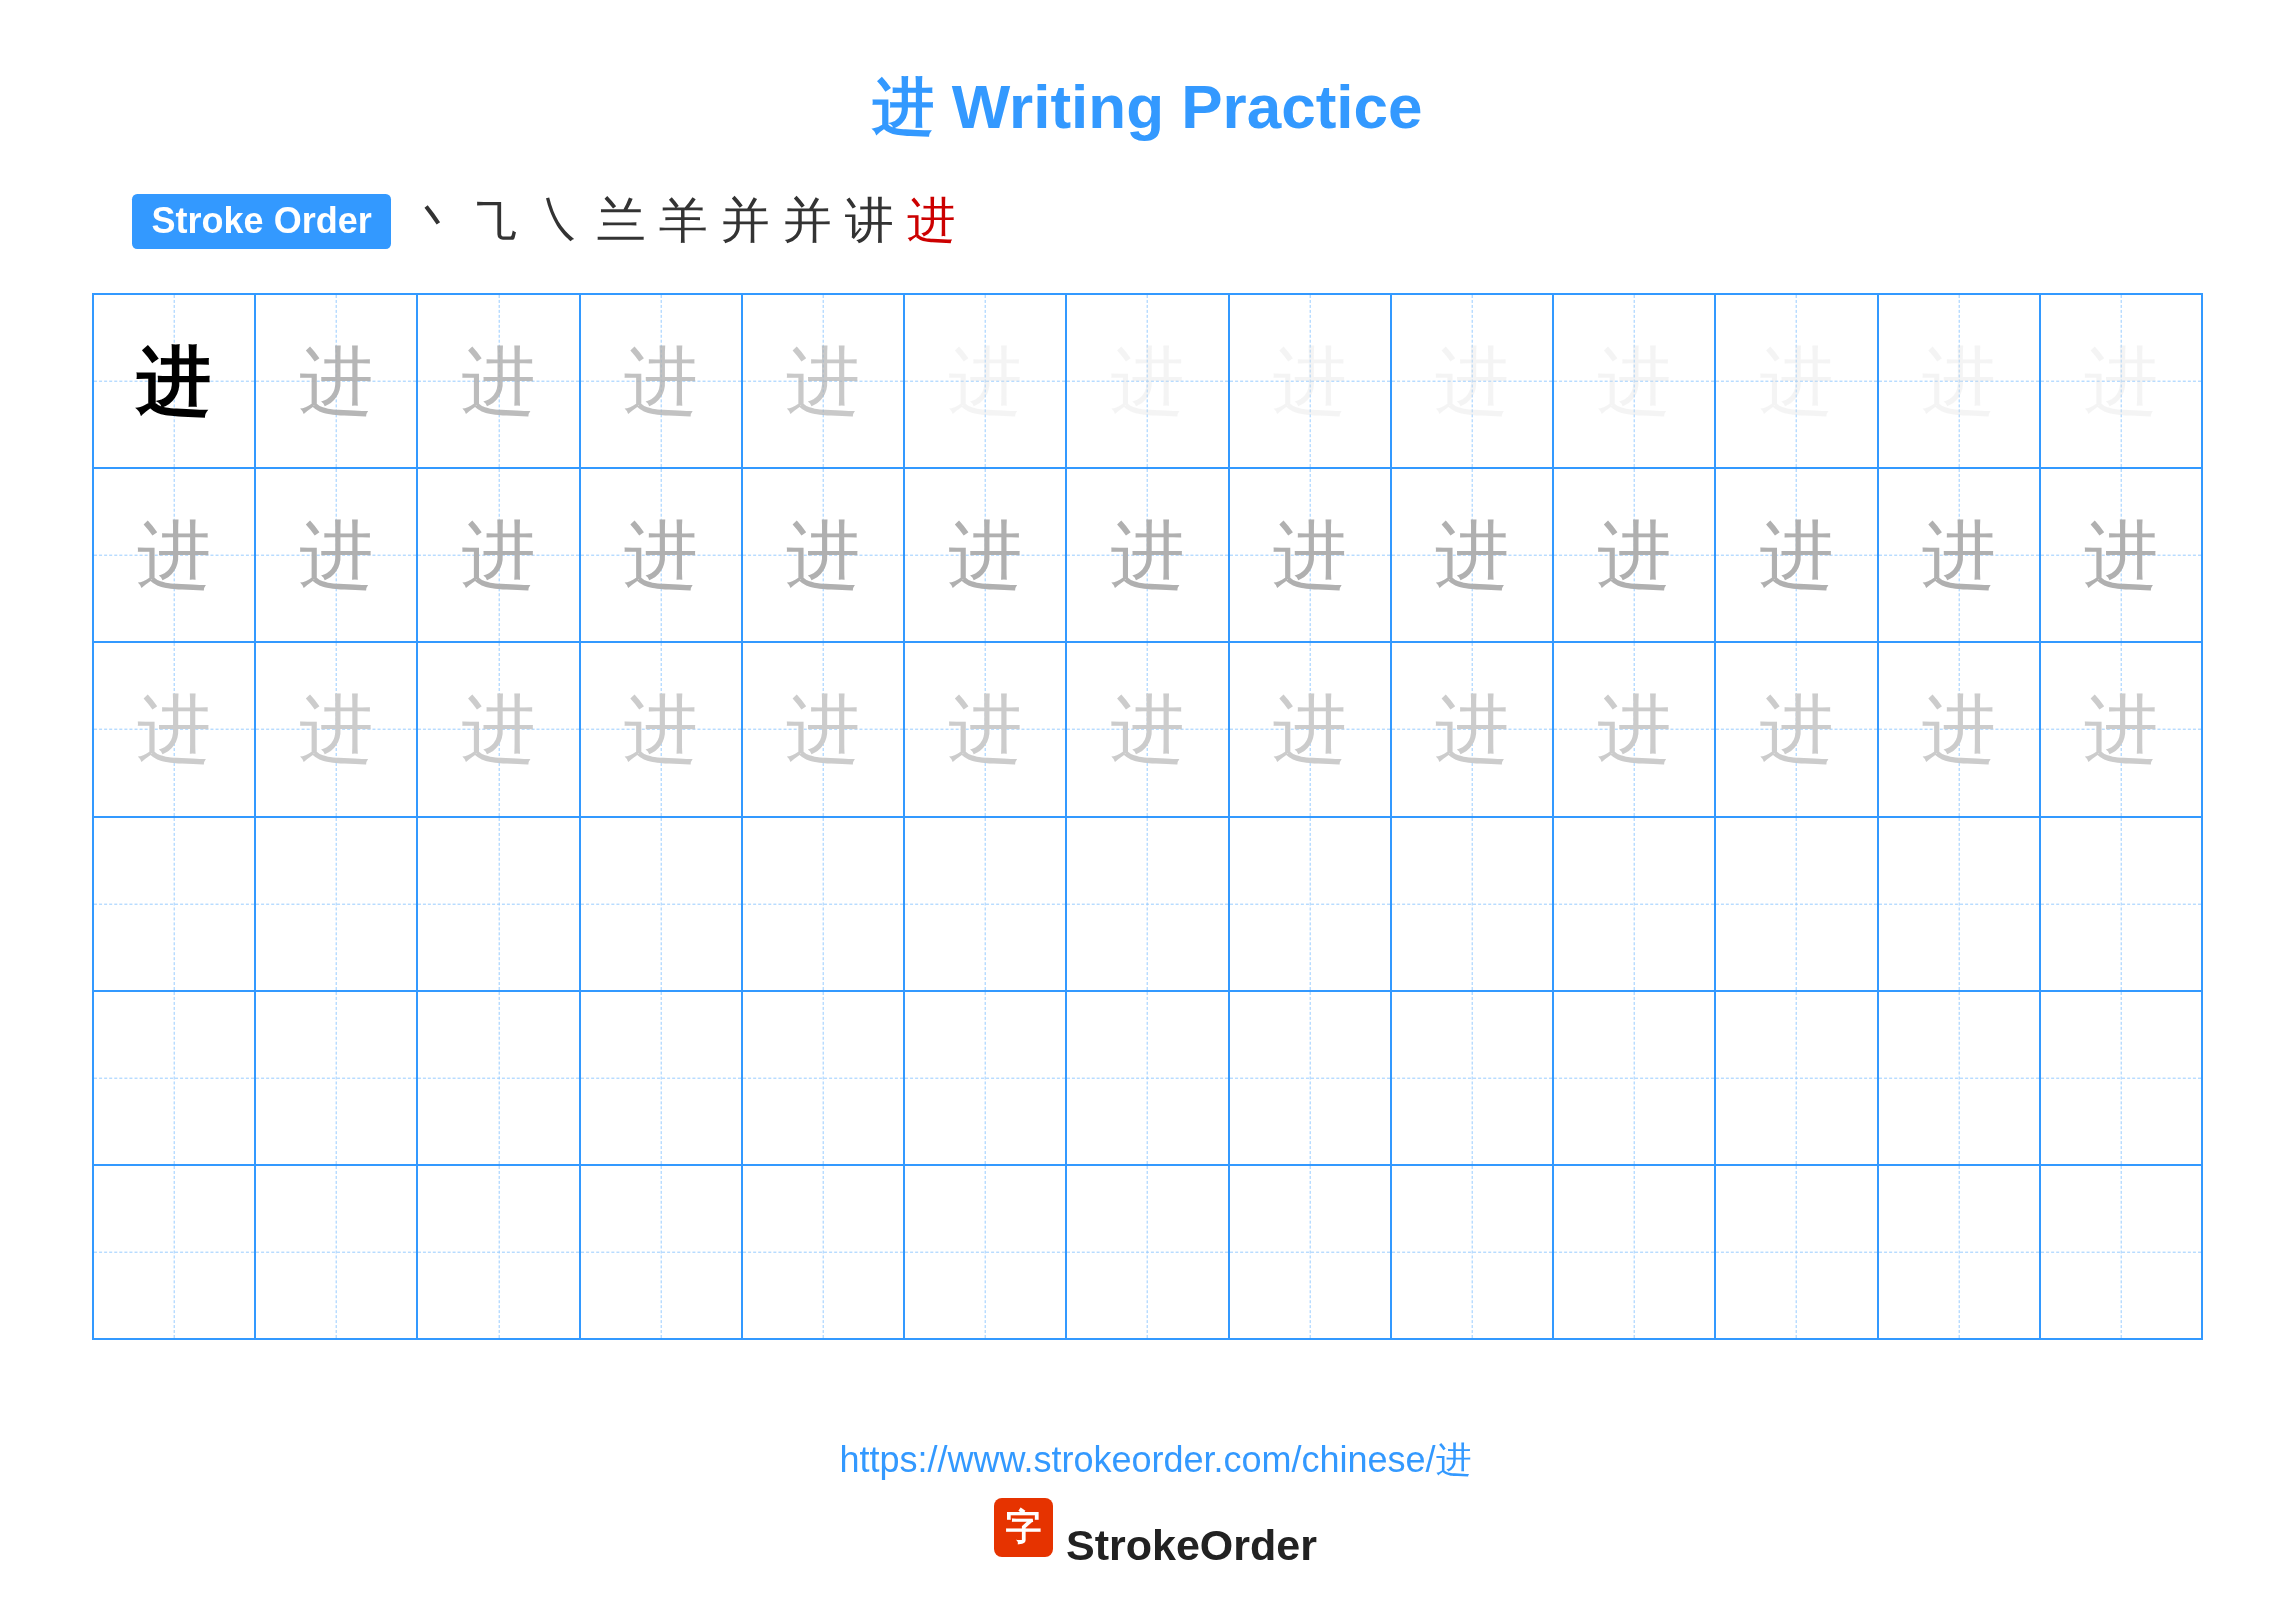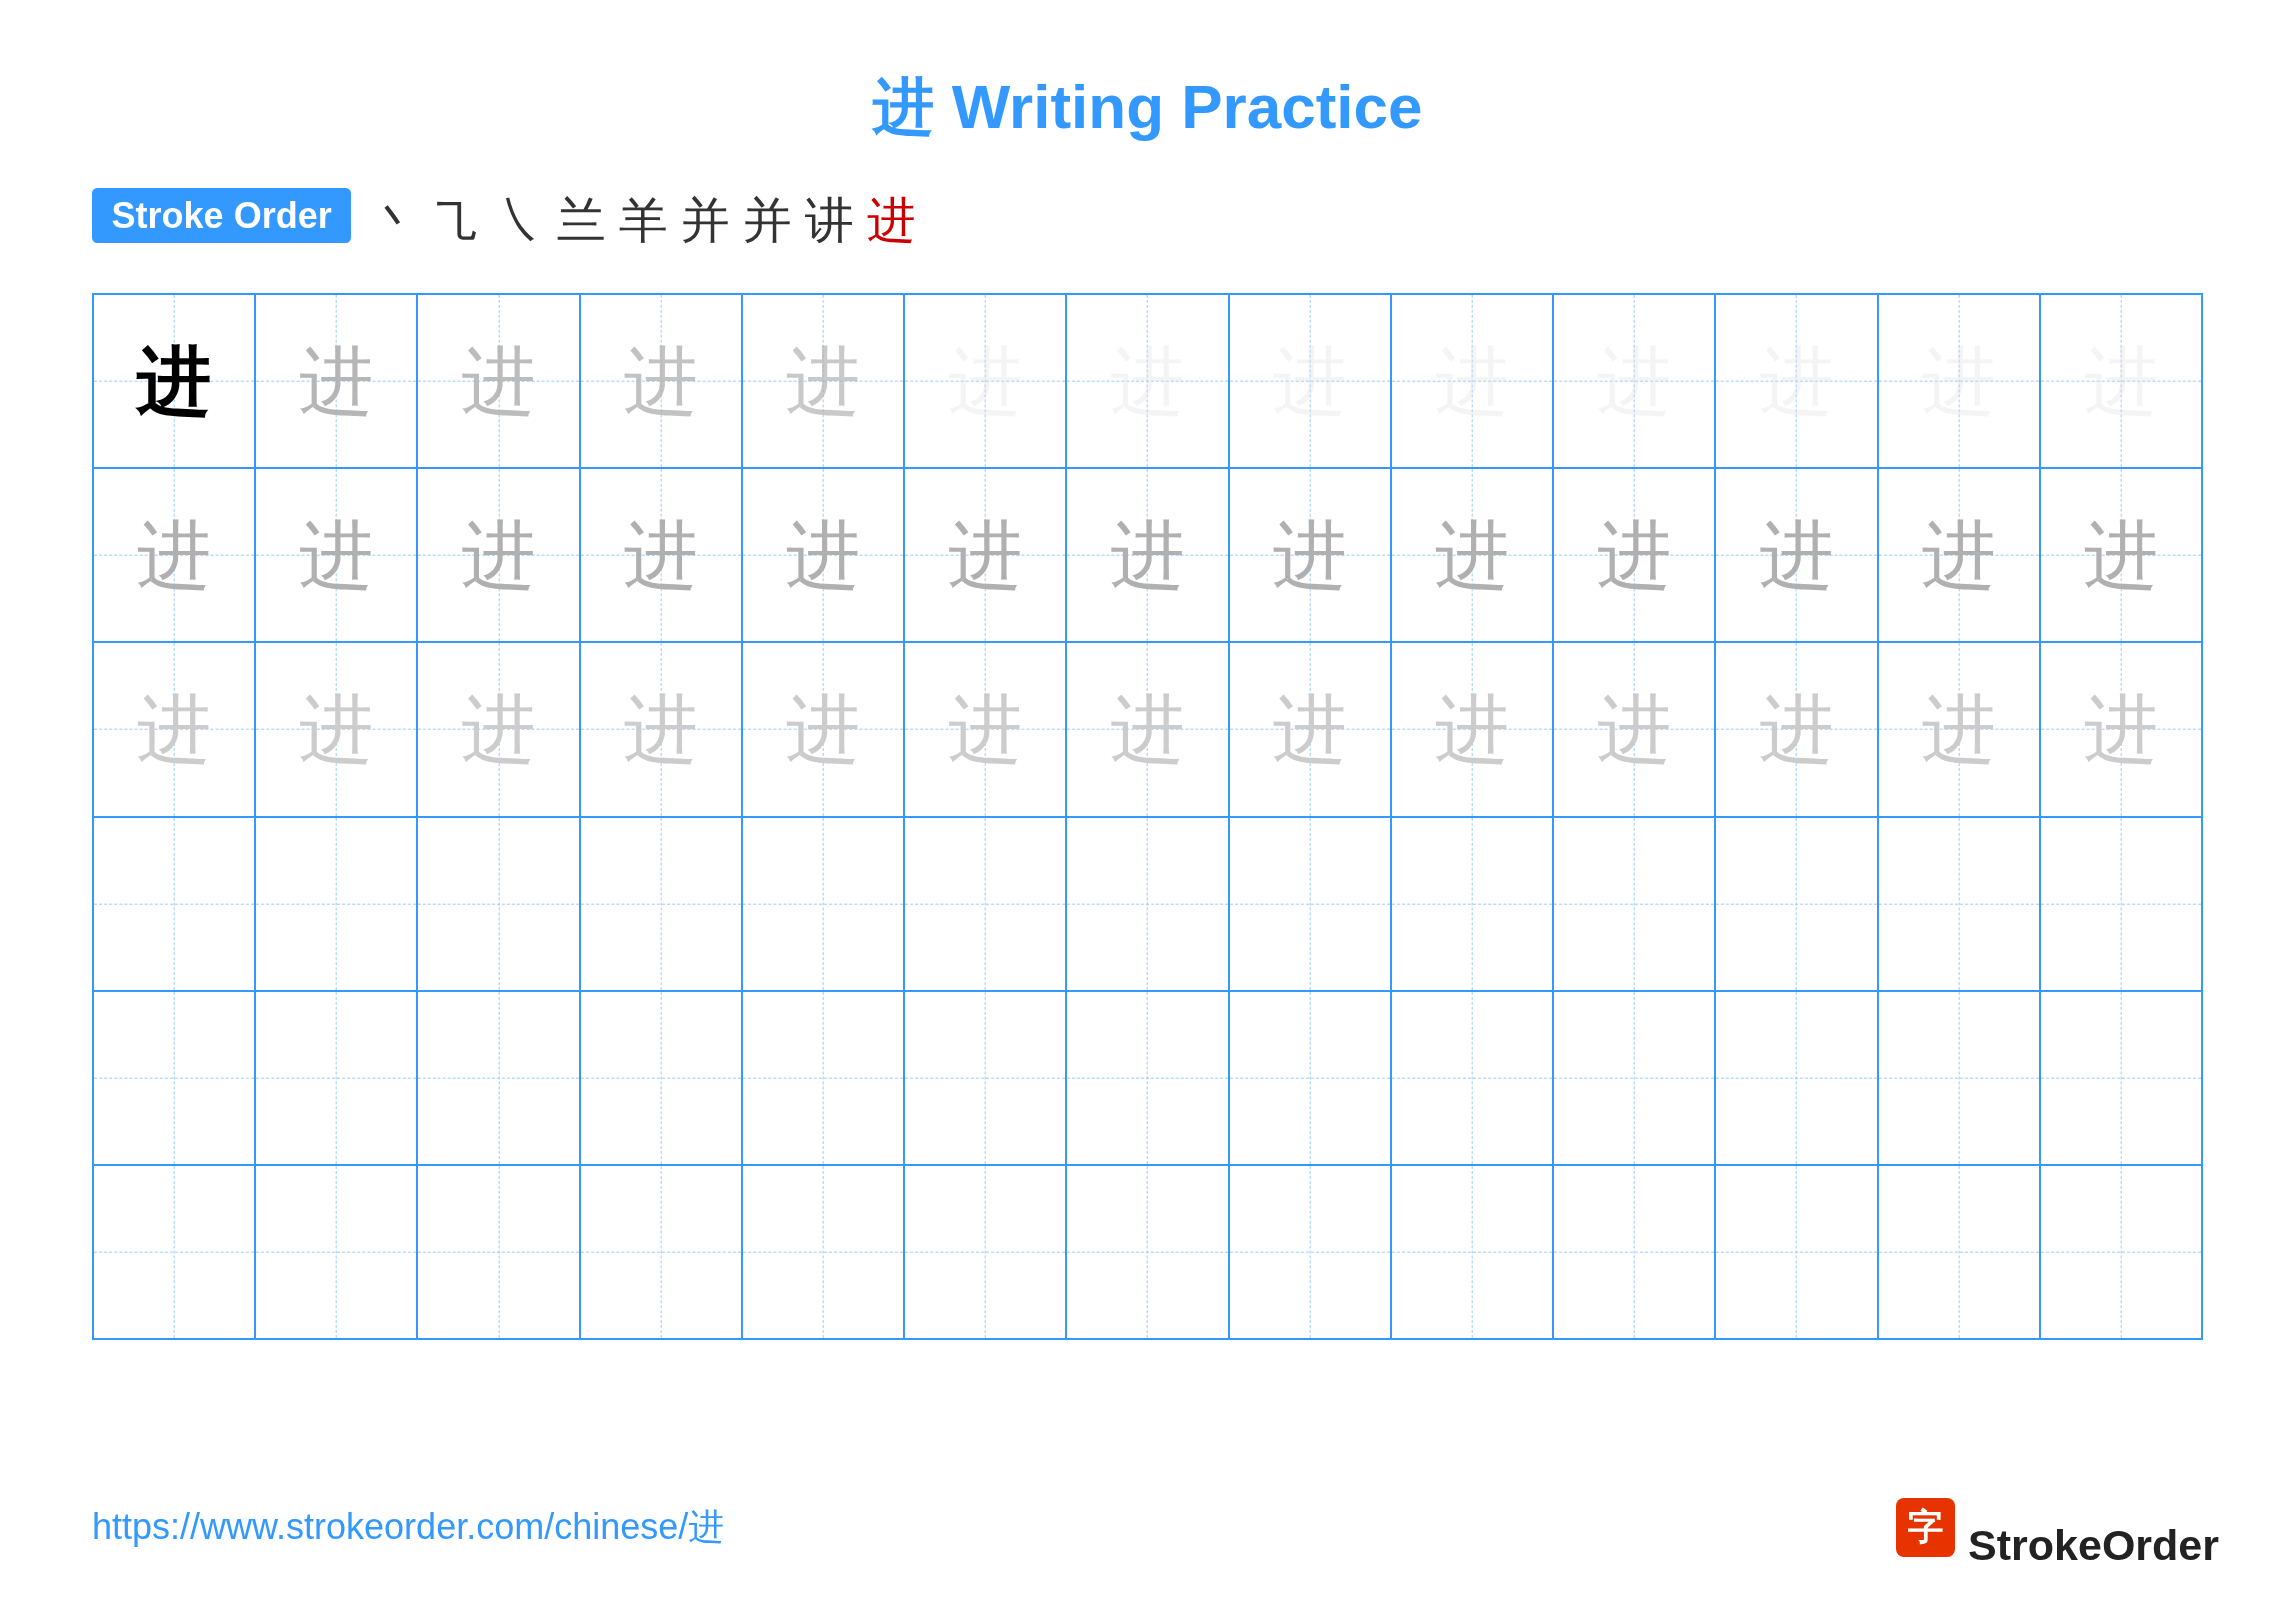--- a/index.html
+++ b/index.html
@@ -24,24 +24,25 @@
       text-align: center;
       font-size: 62px;
       font-weight: bold;
       color: #3399ff;
       margin-bottom: 39px;
       margin-top: 13px;
     }
 
     .stroke-order-row {
       display: flex;
-      align-items: flex-start;
+      align-items: center;
       gap: 19.6px;
       margin-bottom: 39px;
       font-size: 52px;
+      margin-left: 40px;
     }
 
     .stroke-order-badge {
       background: #3399ff;
       color: white;
       padding: 6.5px 19.6px;
       border-radius: 5.2px;
       font-size: 36px;
       font-weight: bold;
       white-space: nowrap;
@@ -128,20 +129,21 @@
 
     
     .footer {
       position: absolute;
       bottom: 52px;
       left: 92px;
       right: 76px;
       display: flex;
       align-items: center;
       justify-content: space-between;
+      flex-direction: column;
     }
 
     .footer-url {
       color: #3399ff;
       font-size: 36px;
     }
 
     .footer-logo {
       display: flex;
       align-items: center;

